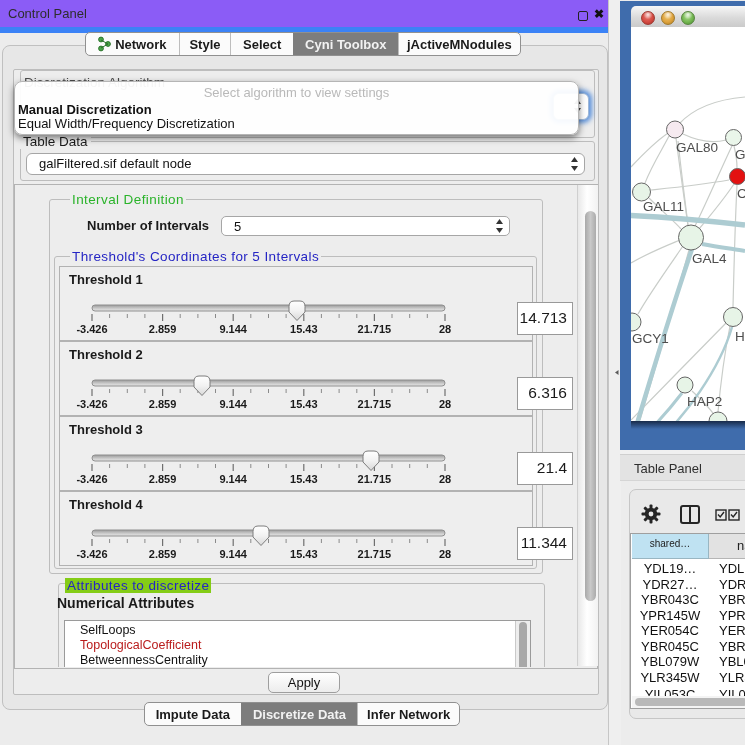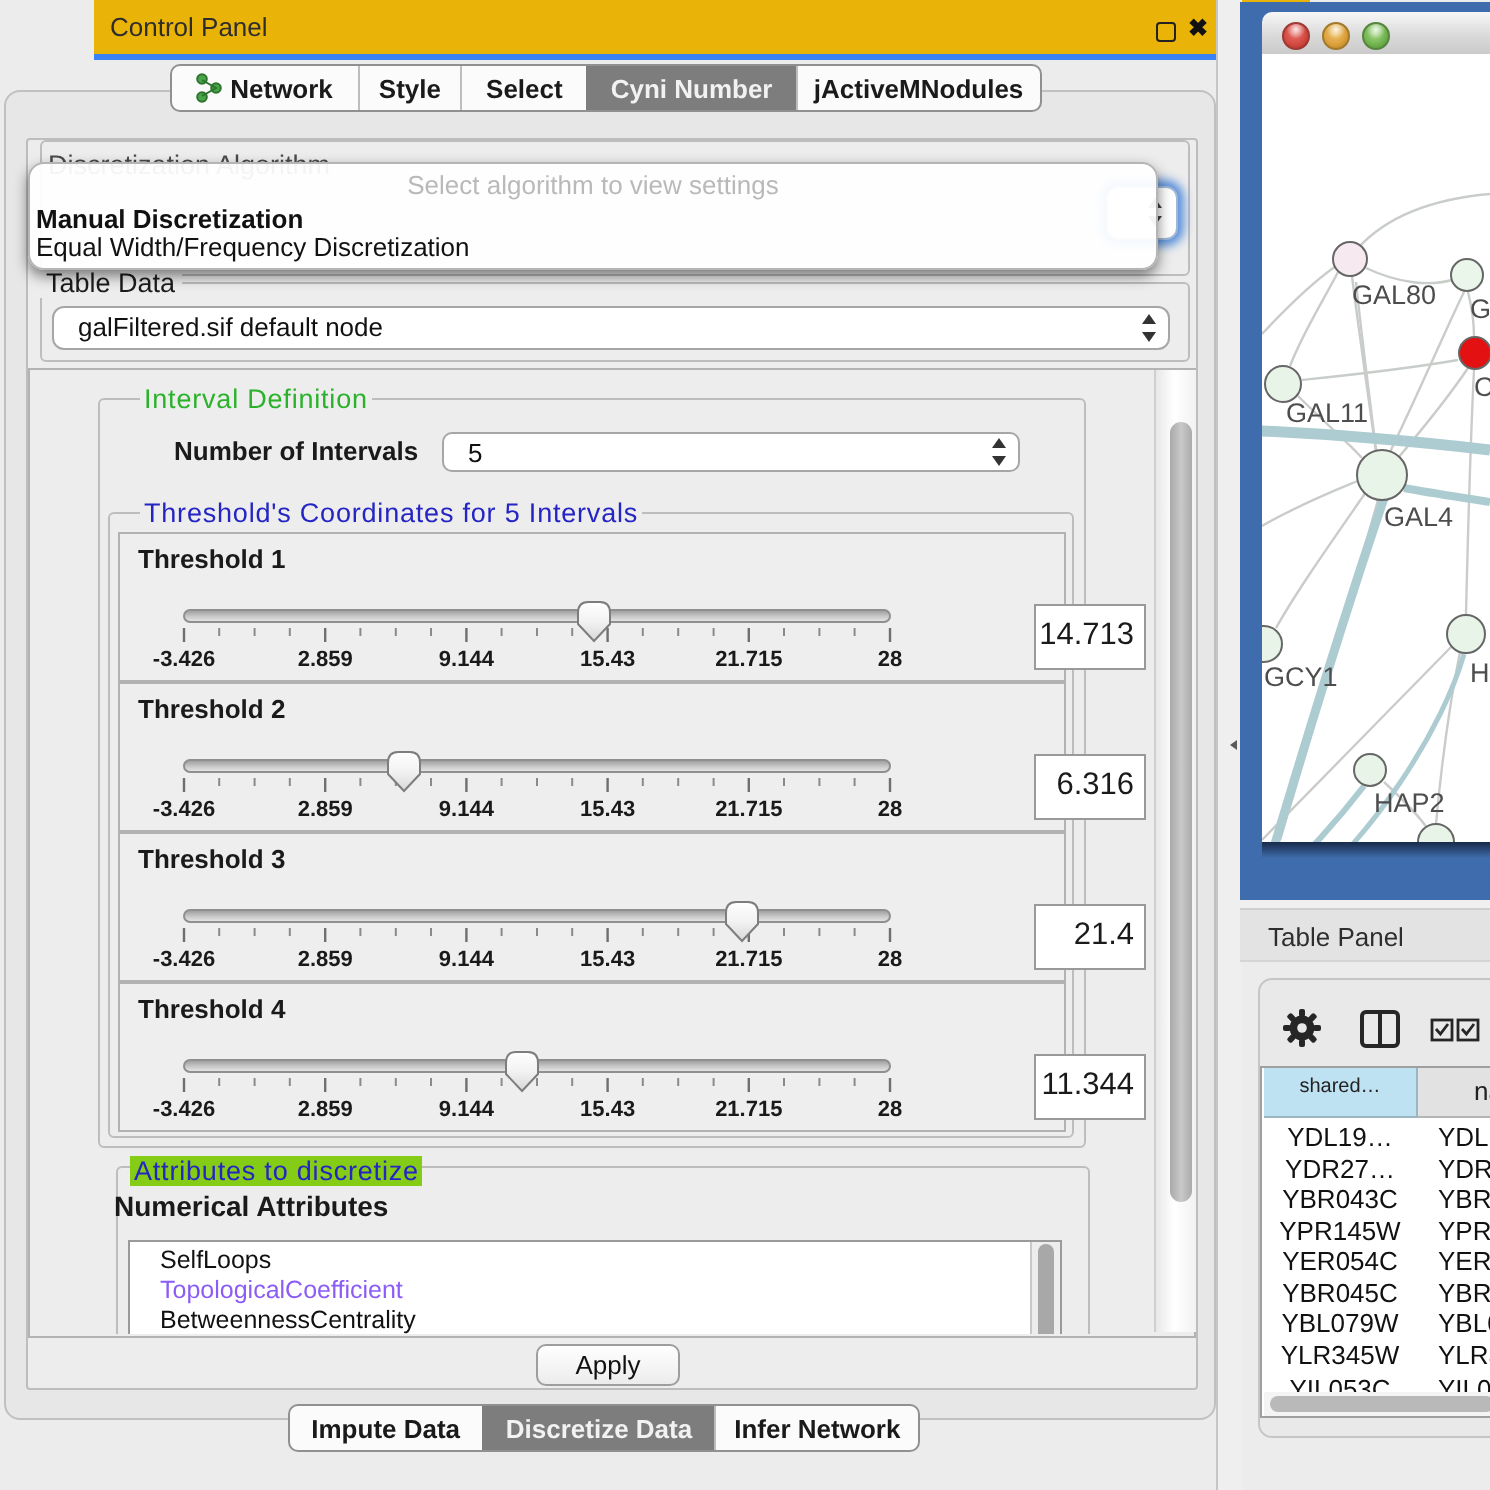--- a/index.html
+++ b/index.html
@@ -1,21 +1,21 @@
 <!DOCTYPE html>
 <html><head>
 <meta charset="utf-8">
 <style>
   html,body{margin:0;padding:0;}
   body{width:745px;height:745px;overflow:hidden;font-family:"Liberation Sans",sans-serif;background:#ececec;-webkit-font-smoothing:antialiased;}
   *{-webkit-font-smoothing:antialiased;}
   #root{position:relative;width:745px;height:745px;overflow:hidden;}
   .abs{position:absolute;}
   
-  #titlebar{left:0;top:0;width:608px;height:27px;background:#eab308;border-bottom:3px solid #3b82f6;margin-left:47px;}
+  #titlebar{left:0;top:0;width:608px;height:27px;background:#8b5cf6;border-bottom:6px solid #3b82f6;}
   #titlebar .t{position:absolute;left:8px;top:6px;font-size:13px;color:#2d2d2d;}
   #float-btn{position:absolute;left:578px;top:11px;width:8px;height:8px;border:1.7px solid #222;border-radius:2px;}
   #close-btn{position:absolute;left:594px;top:7px;font-size:12px;font-weight:bold;color:#111;}
   #outerpanel{left:2px;top:45px;width:604px;height:663px;background:#e7e7e7;border:1px solid #c0c0c0;border-radius:8px;}
   #innerpanel{left:13px;top:69px;width:584px;height:624px;background:#ededed;border:1px solid #bdbdbd;border-radius:2px;}
   
   #dagroup{left:20px;top:70px;width:573px;height:66px;border:1px solid #bdbdbd;border-radius:3px;}
   #dagroup-label{left:24px;top:75px;font-size:13.5px;color:#4a4a4a;}
   #dacombo{left:553px;top:93px;width:34px;height:25px;background:#fff;border:1px solid #9fb8d8;border-radius:6px;box-shadow:0 0 5px 3px rgba(74,134,216,.9);}
   
@@ -311,40 +311,40 @@
         </div>
     </div>
   </div>
 
   <div class="abs" style="left:14px;top:184px;width:582px;height:483px;overflow:hidden;pointer-events:none;">
     <div class="group" style="left:44px;top:399px;width:485px;height:120px;"></div>
     <div class="gtitle" style="left:51px;top:394px;color:#2525c4;background:#84cc16;">Attributes to discretize</div>
     <div class="abs" style="left:43px;top:411px;font-size:14px;font-weight:bold;color:#1a1a1a;">Numerical Attributes</div>
     <div class="abs" style="left:50px;top:436px;width:465px;height:60px;background:#fff;border:1px solid #9a9a9a;">
       <div style="position:absolute;left:15px;top:2px;font-size:12.5px;color:#111;">SelfLoops</div>
-      <div style="position:absolute;left:15px;top:17px;font-size:12.5px;color:#8b5cf6;">TopologicalCoefficient</div>
+      <div style="position:absolute;left:15px;top:17px;font-size:12.5px;color:#b91c1c;">TopologicalCoefficient</div>
       <div style="position:absolute;left:15px;top:32px;font-size:12.5px;color:#111;">BetweennessCentrality</div>
       <div style="position:absolute;right:0px;top:0px;width:14px;height:60px;background:#ededed;border-left:1px solid #c9c9c9;">
         <div style="position:absolute;left:3px;top:1px;width:8px;height:58px;background:#a8a8a8;border-radius:4px 4px 0 0;"></div>
       </div>
     </div>
   </div>
 
   <div class="abs" style="left:268px;top:672px;width:70px;height:19px;background:linear-gradient(180deg,#ffffff,#ececec);border:1px solid #9e9e9e;border-radius:5px;text-align:center;font-size:13px;color:#111;line-height:19px;">Apply</div>
 
   <div class="tabbar" style="left:85px;top:32px;width:434px;">
     <div class="tab" style="width:93px;"><svg width="13" height="16" style="margin-right:4px;">
           <circle cx="3" cy="3.5" r="2.4" fill="#4aa54a" stroke="#2c742c"></circle>
           <circle cx="3" cy="12.5" r="2.4" fill="#4aa54a" stroke="#2c742c"></circle>
           <circle cx="10" cy="8" r="2.4" fill="#4aa54a" stroke="#2c742c"></circle>
           <path d="M3,4 L10,8 L3,12" stroke="#2c742c" fill="none"></path>
         </svg>Network</div>
     <div class="tab" style="width:51px;">Style</div>
     <div class="tab" style="width:62px;">Select</div>
-    <div class="tab sel" style="width:104px;">Cyni Number</div>
+    <div class="tab sel" style="width:104px;">Cyni Toolbox</div>
     <div class="tab" style="width:122px;">jActiveMNodules</div>
   </div>
 
   <div class="tabbar" style="left:144px;top:702px;width:314px;">
     <div class="tab" style="width:96px;">Impute Data</div>
     <div class="tab sel" style="width:116px;">Discretize Data</div>
     <div class="tab" style="width:101px;">Infer Network</div>
   </div>
 
   <div class="abs" id="popup">

